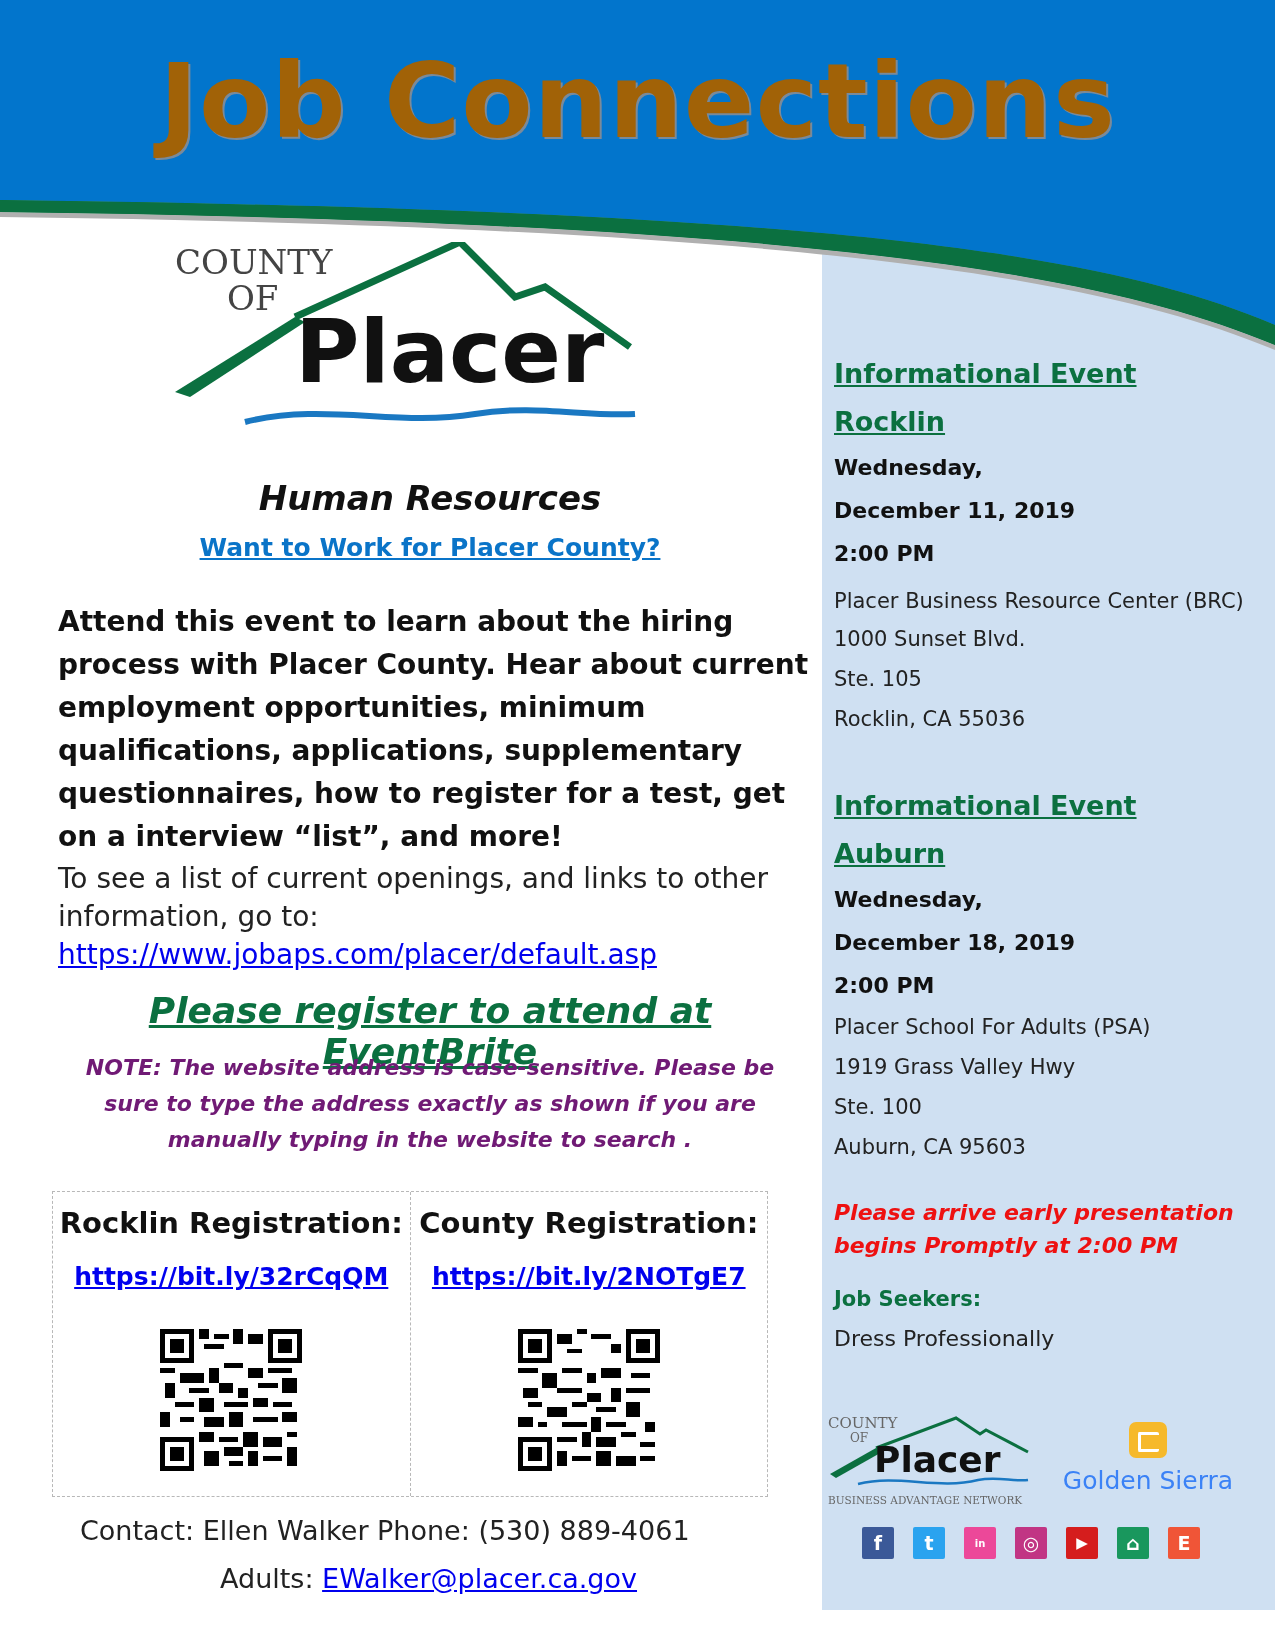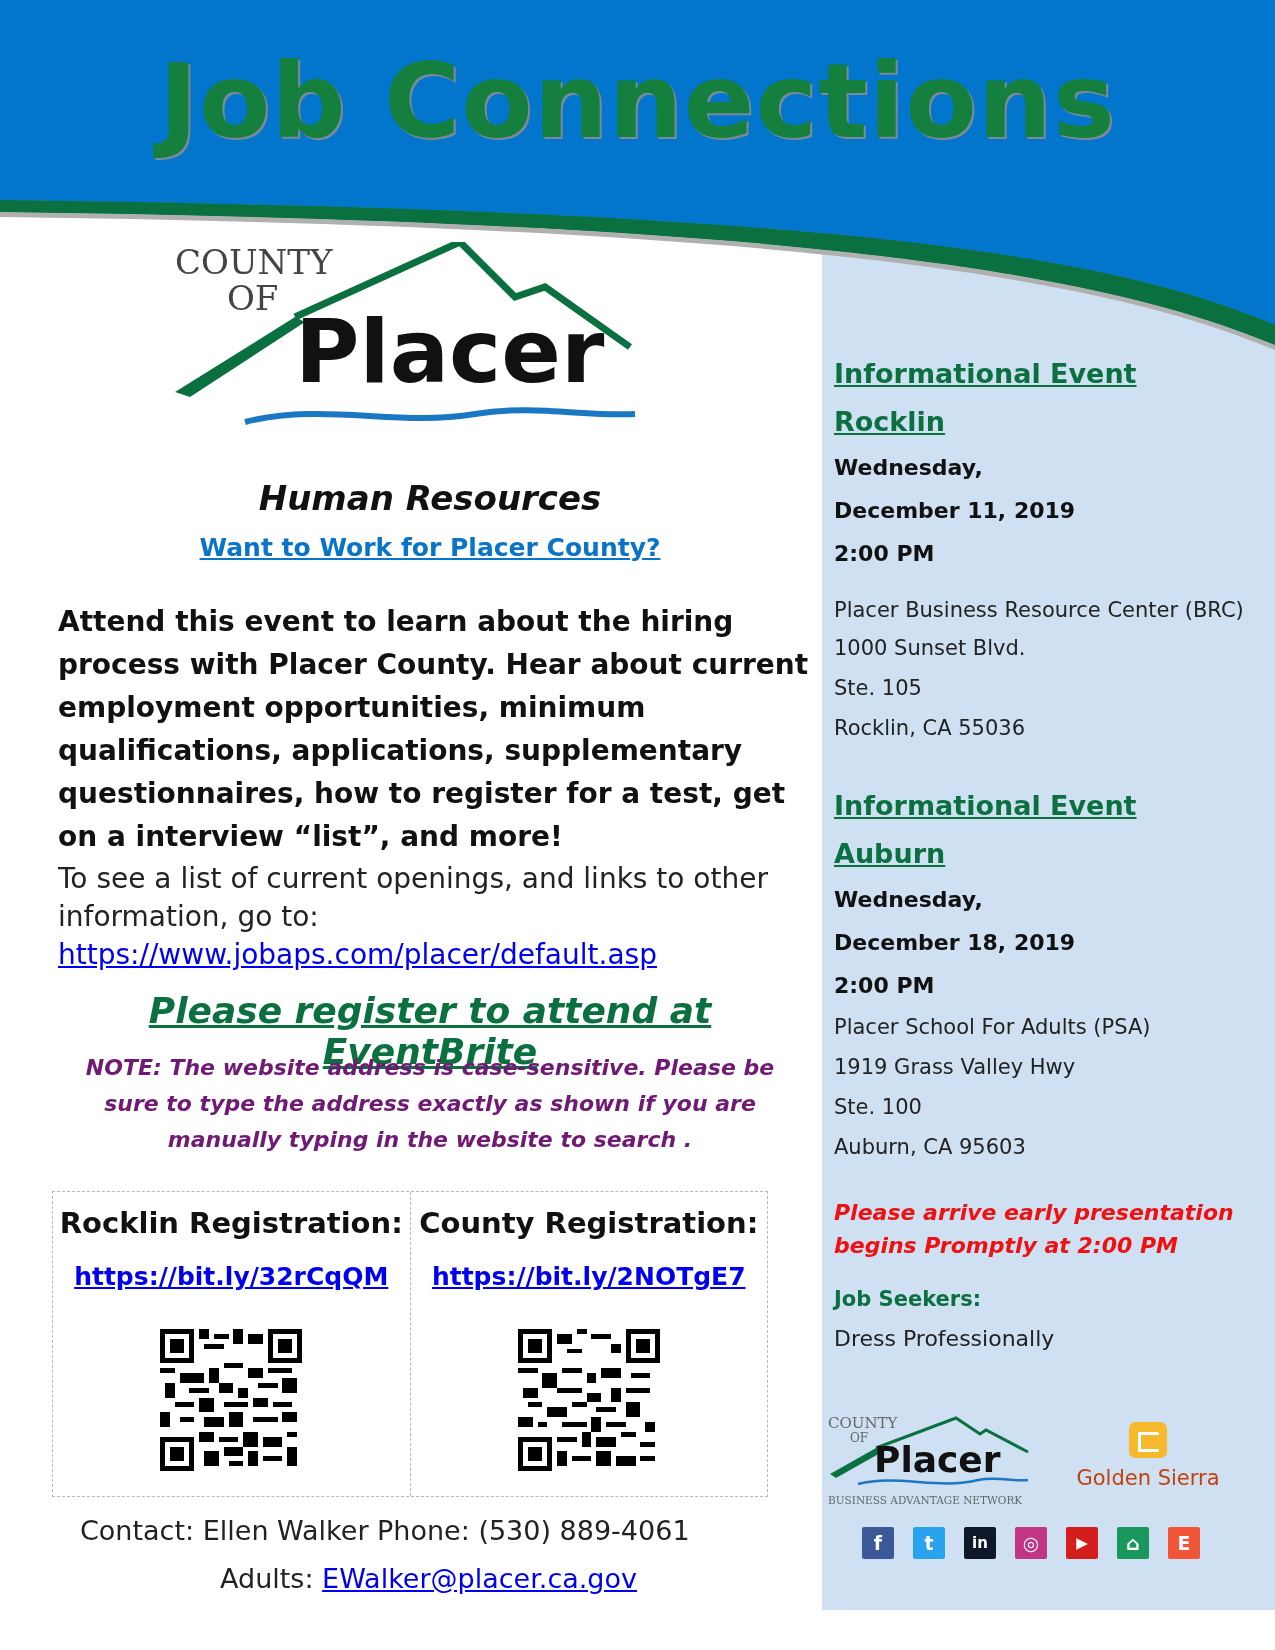--- a/index.html
+++ b/index.html
@@ -1,21 +1,21 @@
 <!DOCTYPE html>
 <html><head>
 <meta charset="utf-8">
 <style>
   * { box-sizing: border-box; margin: 0; padding: 0; }
   html, body { width: 1275px; height: 1650px; background: #ffffff; overflow: hidden; }
   body { position: relative; font-family: "DejaVu Sans", sans-serif; color: #111; }
 
   .header-wave { position: absolute; left: 0; top: 0; width: 1275px; height: 360px; z-index: 1; }
   .title { position: absolute; left: 0; top: 40px; width: 1275px; text-align: center; z-index: 3;
-    font-family: "DejaVu Sans", sans-serif; font-size: 104px; font-weight: bold; color: #15803d;
+    font-family: "DejaVu Sans", sans-serif; font-size: 104px; font-weight: bold; color: #a16207;
     letter-spacing: 1px; text-shadow: 2px 2px 0 #7a8a9a; }
 
   .sidebar { position: absolute; left: 822px; top: 200px; width: 453px; height: 1410px; background: #cfe0f2; z-index: 0; }
 
   
   .logo-main { position: absolute; left: 175px; top: 242px; width: 500px; height: 205px; z-index: 2; }
   .hr-label { position: absolute; left: 40px; top: 478px; width: 780px; text-align: center;
     font-size: 34px; font-style: italic; font-weight: bold; color: #111; }
   .headline { position: absolute; left: 40px; top: 533px; width: 780px; text-align: center;
     font-size: 25px; font-weight: bold; color: #0a74c8; text-decoration: underline; }
@@ -48,21 +48,21 @@
   .ev-line.tight { line-height: 28px; }
   .warn { position: absolute; left: 834px; top: 1196px; width: 420px; font-size: 22px; font-style: italic;
     font-weight: bold; color: #ee1111; line-height: 33px; }
   .seekers-h { position: absolute; left: 834px; top: 1287px; font-size: 21px; font-weight: bold; color: #0b7040; }
   .seekers-v { position: absolute; left: 834px; top: 1326px; font-size: 22px; color: #222; }
 
   .logo-small { position: absolute; left: 828px; top: 1410px; width: 205px; height: 100px; }
   .golden { position: absolute; left: 1058px; top: 1422px; width: 180px; text-align: center; }
   .golden-icon { width: 38px; height: 36px; margin: 0 auto; background: #f6b92b; border-radius: 7px; position: relative; }
   .golden-icon:after { content: ""; position: absolute; left: 9px; top: 10px; width: 18px; height: 14px; border: 3px solid #fff; border-right: none; border-radius: 2px; }
-  .golden-text { margin-top: 8px; font-size: 21px; color: #c2410c; }
+  .golden-text { margin-top: 8px; font-size: 25px; color: #3b82f6; }
 
   .social { position: absolute; left: 862px; top: 1527px; display: flex; gap: 19px; }
   .soc { width: 32px; height: 32px; color: #fff; font-weight: bold; font-size: 19px; display: flex;
     align-items: center; justify-content: center; font-family: "DejaVu Sans", sans-serif; border-radius: 2px; }
 </style>
 </head>
 <body>
 
 <svg class="header-wave" viewBox="0 0 1275 360" preserveAspectRatio="none">
   <path d="M0,0 H1275 V325 C1100,250 800,210 0,200 Z" fill="#0275cc"></path>
@@ -135,21 +135,21 @@
 <div class="email">
   <span>Adults: </span><a>EWalker@placer.ca.gov</a>
 </div>
 
 <div class="ev" style="top:350px">
   <div class="ev-head">Informational Event</div>
   <div class="ev-head">Rocklin</div>
   <div class="ev-bold">Wednesday,</div>
   <div class="ev-bold">December 11, 2019</div>
   <div class="ev-bold">2:00 PM</div>
-  <div class="ev-line tight" style="margin-top:21px">Placer Business Resource Center (BRC)</div>
+  <div class="ev-line tight" style="margin-top:12px">Placer Business Resource Center (BRC)</div>
   <div class="ev-line" style="margin-top:4px">1000 Sunset Blvd.</div>
   <div class="ev-line">Ste. 105</div>
   <div class="ev-line">Rocklin, CA 55036</div>
 </div>
 
 <div class="ev" style="top:782px">
   <div class="ev-head">Informational Event</div>
   <div class="ev-head">Auburn</div>
   <div class="ev-bold">Wednesday,</div>
   <div class="ev-bold">December 18, 2019</div>
@@ -175,18 +175,18 @@
 </svg>
 
 <div class="golden">
   <div class="golden-icon"></div>
   <div class="golden-text">Golden Sierra</div>
 </div>
 
 <div class="social">
   <div class="soc" style="background:#3b5998">f</div>
   <div class="soc" style="background:#2aa3ef">t</div>
-  <div class="soc" style="background:#0f172a;font-size:15px">in</div>
+  <div class="soc" style="background:#ec4899;font-size:10px">in</div>
   <div class="soc" style="background:#c13584">◎</div>
   <div class="soc" style="background:#d51d1d;font-size:15px">▶</div>
   <div class="soc" style="background:#19975d">⌂</div>
   <div class="soc" style="background:#f05537">E</div>
 </div>
 
 </body></html>

